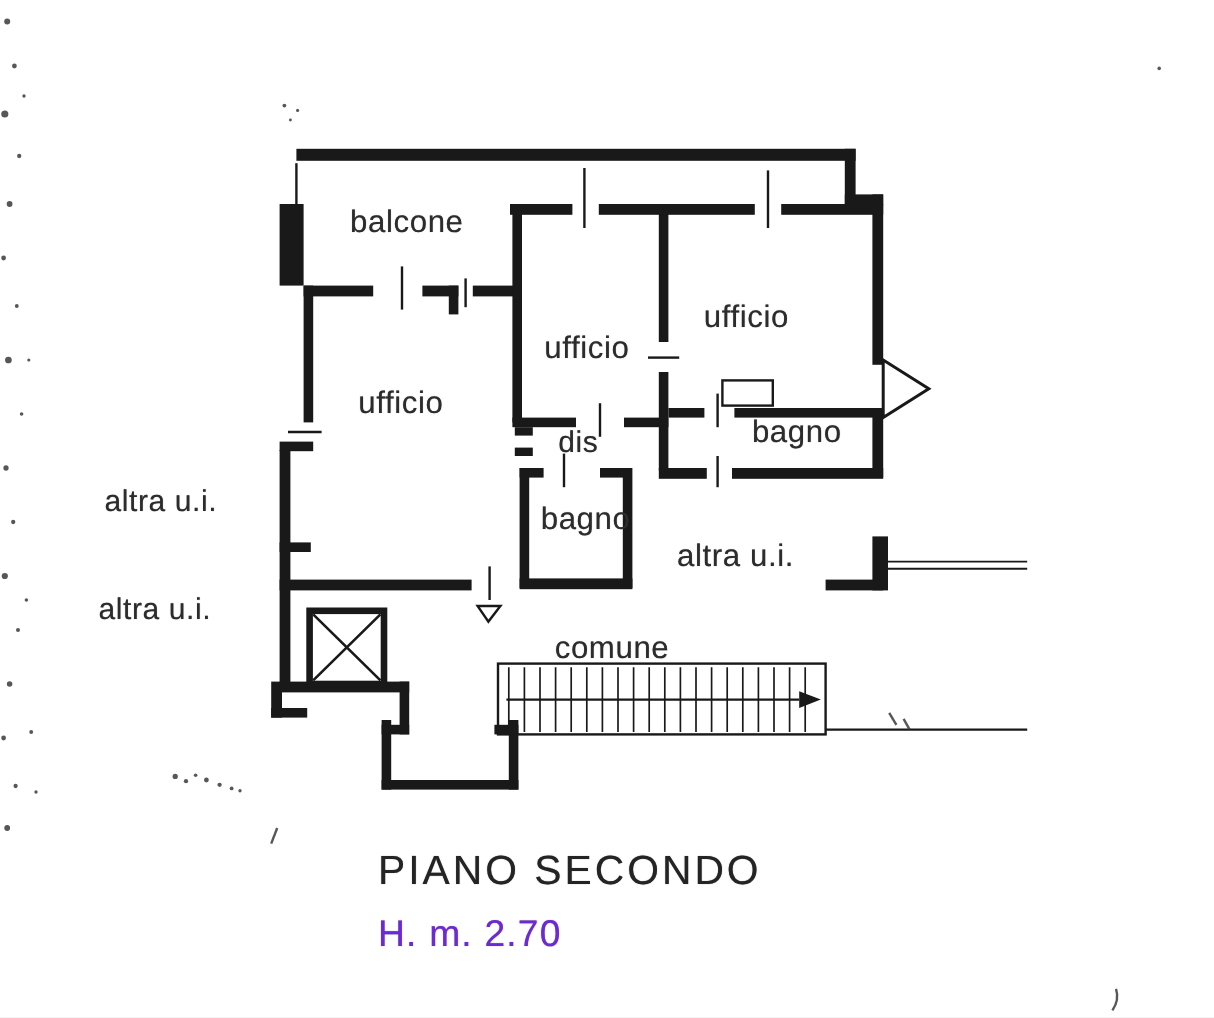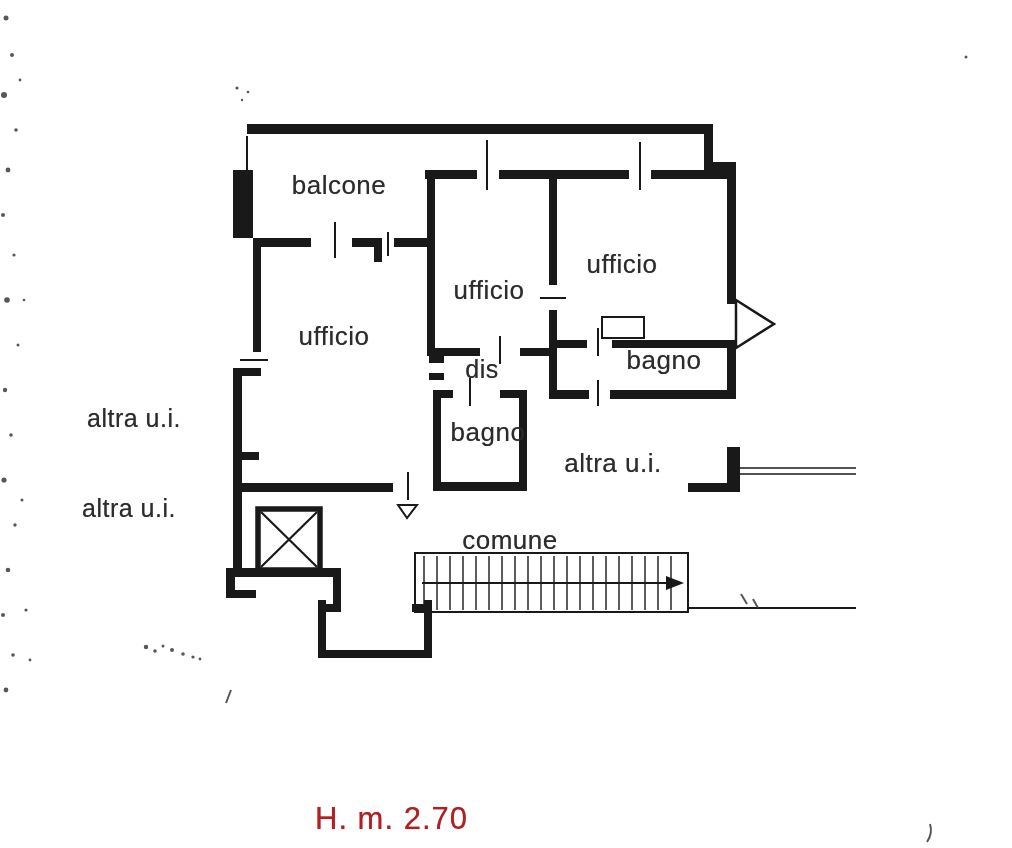--- a/index.html
+++ b/index.html
@@ -21,22 +21,22 @@
     text-shadow:0 0 .7px rgba(20,20,20,.55);
   }
   .rlabel.small{font-size:25px;text-align:center;}
   .caption-title{
     position:absolute;left:315px;top:707px;
     font-size:34px;letter-spacing:2.5px;color:#242424;
     text-shadow:0 0 .8px rgba(20,20,20,.6);
     white-space:nowrap;
   }
   .caption-sub{
-    position:absolute;left:315px;top:801px;
-    font-size:31px;letter-spacing:1px;color:#b91c1c;
+    position:absolute;left:315px;top:760px;
+    font-size:31px;letter-spacing:1px;color:#6d28d9;
     text-shadow:0 0 .8px rgba(20,20,20,.6);
     white-space:nowrap;
   }
 </style>
 </head>
 <body>
 
 <div class="page">
 
   <svg class="plan-svg" width="1012" height="848" viewBox="0 0 1012 848">
@@ -196,16 +196,17 @@
   <div class="rlabel" style="left:488px;top:432px;">bagno</div>
 
   <div class="rlabel" style="left:613px;top:463px;">altra u.i.</div>
 
   <div class="rlabel small" style="left:134px;top:418px;">altra u.i.</div>
 
   <div class="rlabel small" style="left:129px;top:508px;">altra u.i.</div>
 
   <div class="rlabel" style="left:498px;top:540px;margin-left:12px;">comune</div>
 
+  <div class="caption-title">PIANO SECONDO</div>
 
   <div class="caption-sub">H. m. 2.70</div>
 
 </div>
 
 </body></html>

